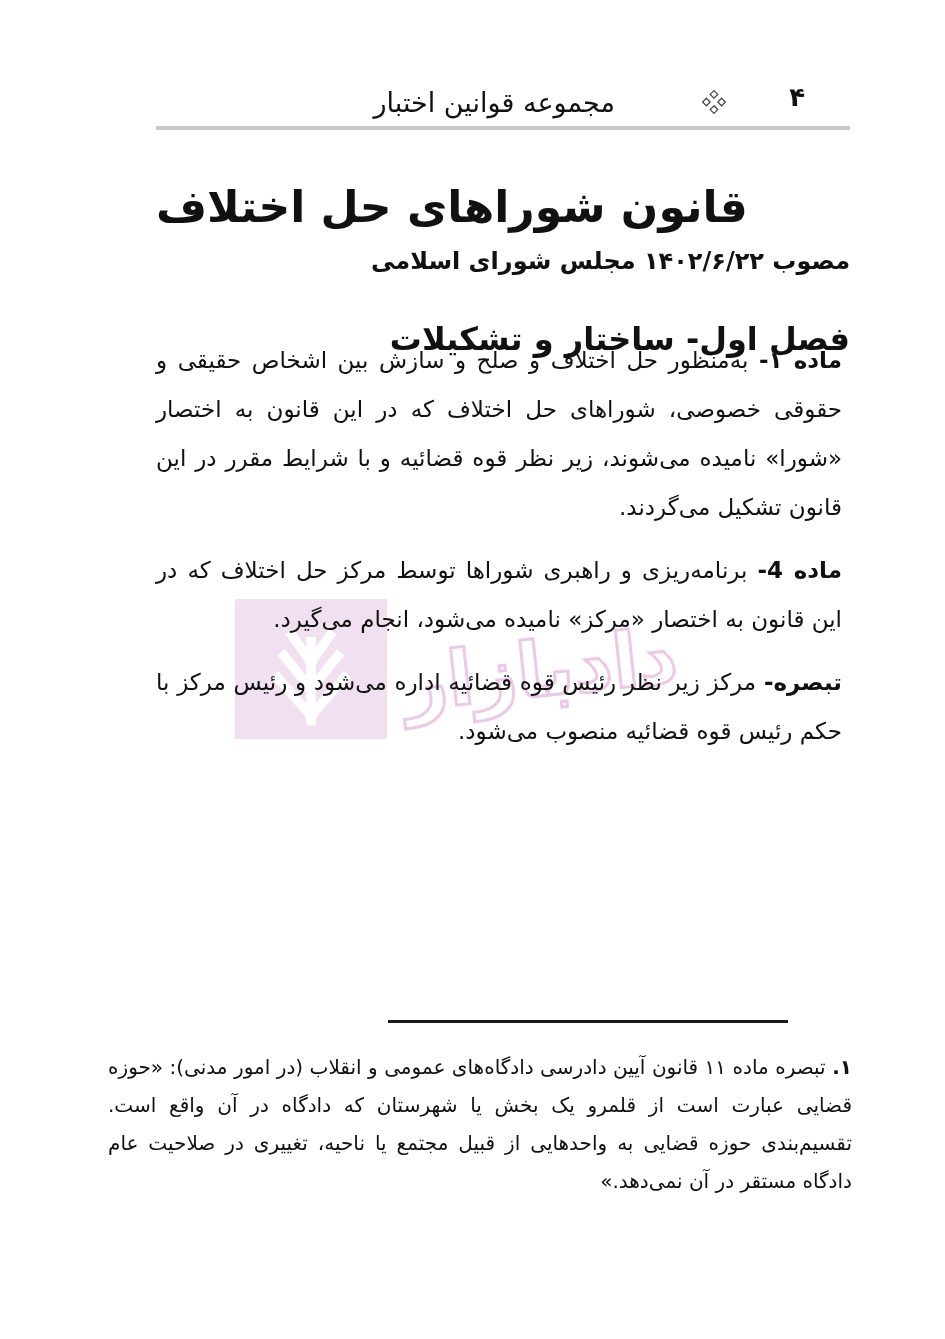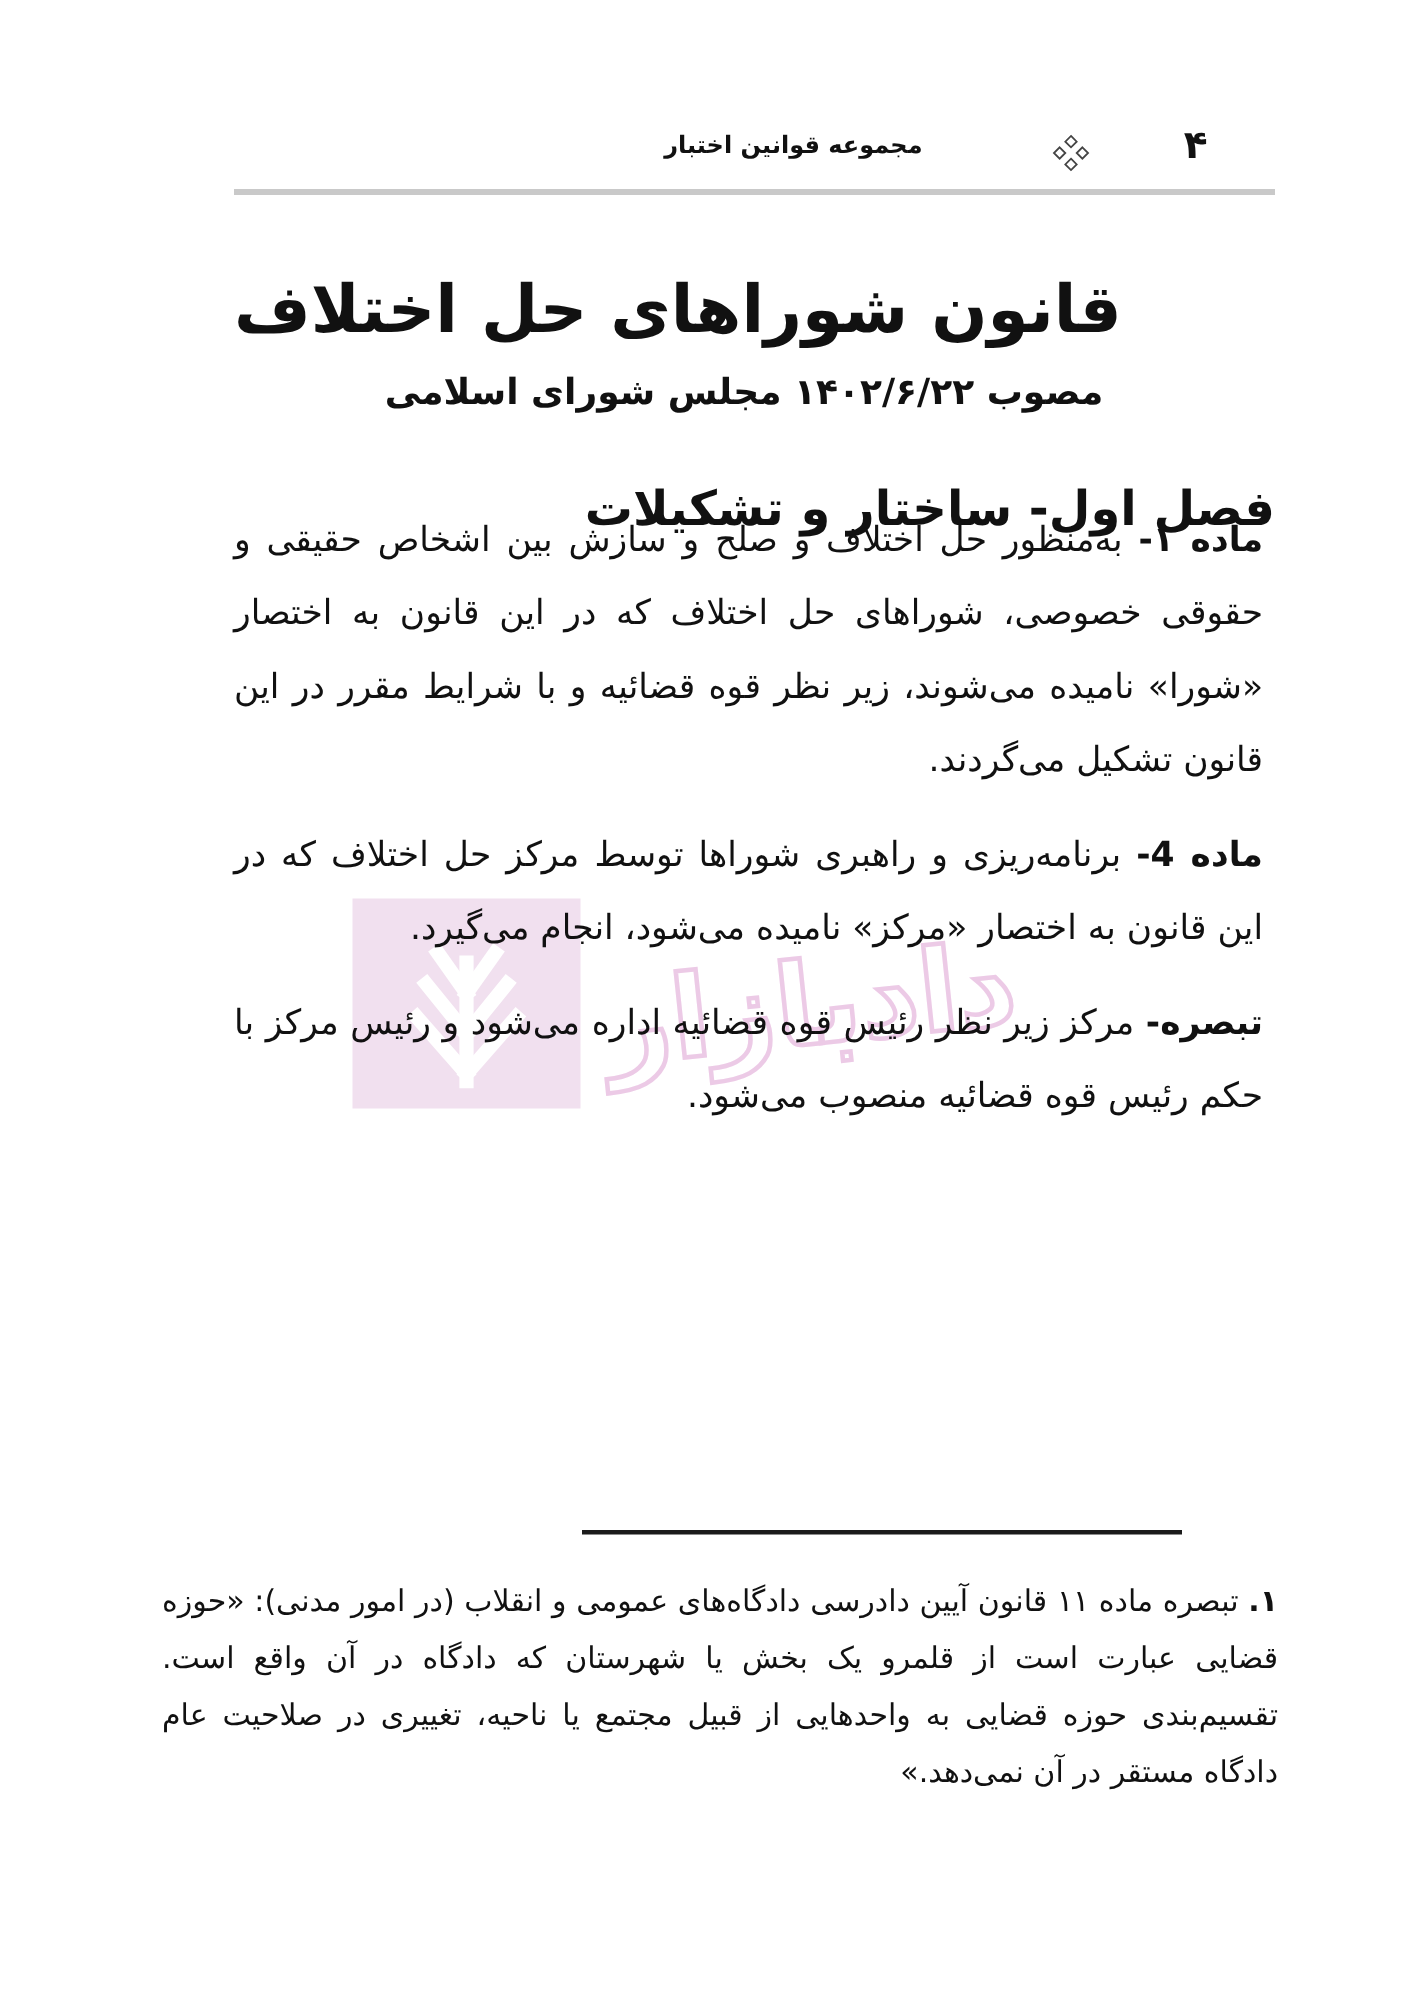--- a/index.html
+++ b/index.html
@@ -30,31 +30,31 @@
     color: transparent;
     -webkit-text-stroke: 3px #eccae6;
     transform: rotate(-6deg);
     white-space: nowrap;
     direction: rtl;
   }
 
   
   .hdr-page-number { position: absolute; top: 82px; right: 140px; z-index: 1; font-size: 26px; font-weight: bold; }
   .hdr-ornament { position: absolute; top: 89px; right: 218px; z-index: 1; width: 26px; height: 26px; }
-  .hdr-running-title { position: absolute; top: 87px; right: 330px; z-index: 1; font-size: 16px; font-weight: bold; }
+  .hdr-running-title { position: absolute; top: 87px; right: 330px; z-index: 1; font-size: 27px; }
   .hdr-rule { position: absolute; top: 126px; left: 156px; right: 95px; height: 4px; background: #c9c9c9; z-index: 1; }
 
   
   .law-title {
     position: absolute; top: 152px; left: 156px; right: 77px; z-index: 1;
     text-align: left; font-size: 44px; font-weight: bold; letter-spacing: 0.5px;
   }
   .approval-line {
     position: absolute; top: 227px; left: 142px; right: 95px; z-index: 1;
-    text-align: center; font-size: 24px; font-weight: bold;
+    font-size: 24px; font-weight: bold;
   }
   .chapter-heading {
     position: absolute; top: 288px; right: 95px; z-index: 1;
     font-size: 32px; font-weight: bold;
   }
 
   
   .body-col { position: absolute; top: 336px; left: 156px; right: 95px; z-index: 1; }
   .par {
     font-size: 23px; line-height: 49px;

